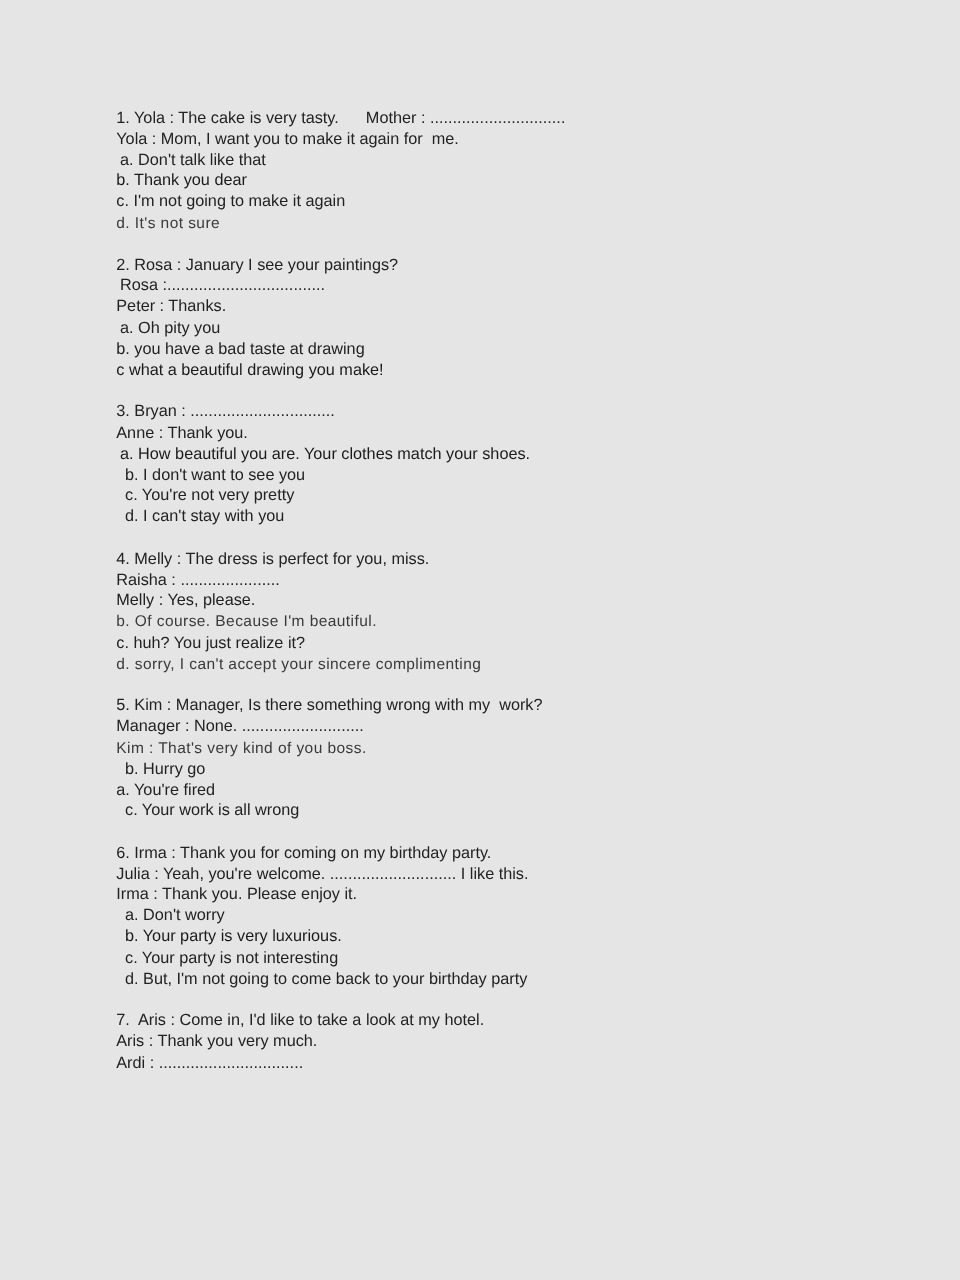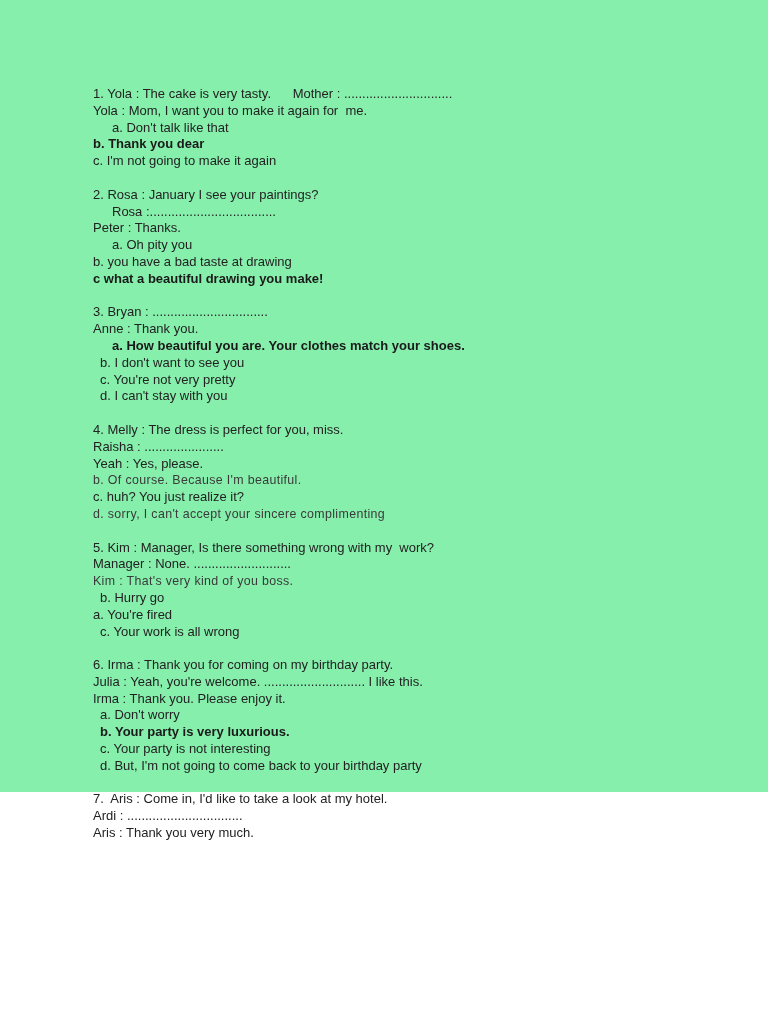--- a/index.html
+++ b/index.html
@@ -13,83 +13,84 @@
       position: relative;
       overflow: hidden;
       font-family: "Liberation Sans", sans-serif;
       color: #222222;
     }
     .page {
       position: absolute;
       left: 0;
       top: 0;
       width: 768px;
-      height: 792px;
-      background: #86efac;
+      height: 1024px;
+      background: #e5e5e5;
     }
     .content {
       position: absolute;
       left: 93px;
       top: 86px;
       width: 620px;
     }
     .question {
       margin: 0 0 16.8px 0;
     }
     .line {
       font-size: 13px;
       line-height: 16.8px;
       height: 16.8px;
       white-space: pre;
       color: #222222;
     }
     .line.bold {
-      font-weight: bold;
+      font-weight: normal;
       color: #1a1a1a;
     }
     .line.light {
       color: #3a3a3a;
       letter-spacing: 0.35px;
       font-size: 12.4px;
     }
-    .indent1 { padding-left: 3px; margin-left: 16px; }
+    .indent1 { padding-left: 3px; }
     .indent2 { padding-left: 7px; }
   </style>
 </head>
 <body>
 
 <div class="page">
   <div class="content" id="content">
       <div class="question">
         <div class="line">1. Yola : The cake is very tasty.      Mother : ..............................</div>
         <div class="line">Yola : Mom, I want you to make it again for  me.</div>
         <div class="line indent1">a. Don't talk like that</div>
         <div class="line bold">b. Thank you dear</div>
         <div class="line">c. I'm not going to make it again</div>
+        <div class="line light">d. It's not sure</div>
       </div>
       <div class="question">
         <div class="line">2. Rosa : January I see your paintings?</div>
         <div class="line indent1">Rosa :...................................</div>
         <div class="line">Peter : Thanks.</div>
         <div class="line indent1">a. Oh pity you</div>
         <div class="line">b. you have a bad taste at drawing</div>
         <div class="line bold">c what a beautiful drawing you make!</div>
       </div>
       <div class="question">
         <div class="line">3. Bryan : ................................</div>
         <div class="line">Anne : Thank you.</div>
         <div class="line bold indent1">a. How beautiful you are. Your clothes match your shoes.</div>
         <div class="line indent2">b. I don't want to see you</div>
         <div class="line indent2">c. You're not very pretty</div>
         <div class="line indent2">d. I can't stay with you</div>
       </div>
       <div class="question">
         <div class="line">4. Melly : The dress is perfect for you, miss.</div>
         <div class="line">Raisha : ......................</div>
-        <div class="line">Yeah : Yes, please.</div>
+        <div class="line">Melly : Yes, please.</div>
         <div class="line light">b. Of course. Because I'm beautiful.</div>
         <div class="line">c. huh? You just realize it?</div>
         <div class="line light">d. sorry, I can't accept your sincere complimenting</div>
       </div>
       <div class="question">
         <div class="line">5. Kim : Manager, Is there something wrong with my  work?</div>
         <div class="line">Manager : None. ...........................</div>
         <div class="line light">Kim : That's very kind of you boss.</div>
         <div class="line indent2">b. Hurry go</div>
         <div class="line">a. You're fired</div>
@@ -99,17 +100,17 @@
         <div class="line">6. Irma : Thank you for coming on my birthday party.</div>
         <div class="line">Julia : Yeah, you're welcome. ............................ I like this.</div>
         <div class="line">Irma : Thank you. Please enjoy it.</div>
         <div class="line indent2">a. Don't worry</div>
         <div class="line bold indent2">b. Your party is very luxurious.</div>
         <div class="line indent2">c. Your party is not interesting</div>
         <div class="line indent2">d. But, I'm not going to come back to your birthday party</div>
       </div>
       <div class="question">
         <div class="line">7.  Aris : Come in, I'd like to take a look at my hotel.</div>
+        <div class="line">Aris : Thank you very much.</div>
         <div class="line">Ardi : ................................</div>
-        <div class="line">Aris : Thank you very much.</div>
       </div>
     </div>
 </div>
 
 </body></html>

